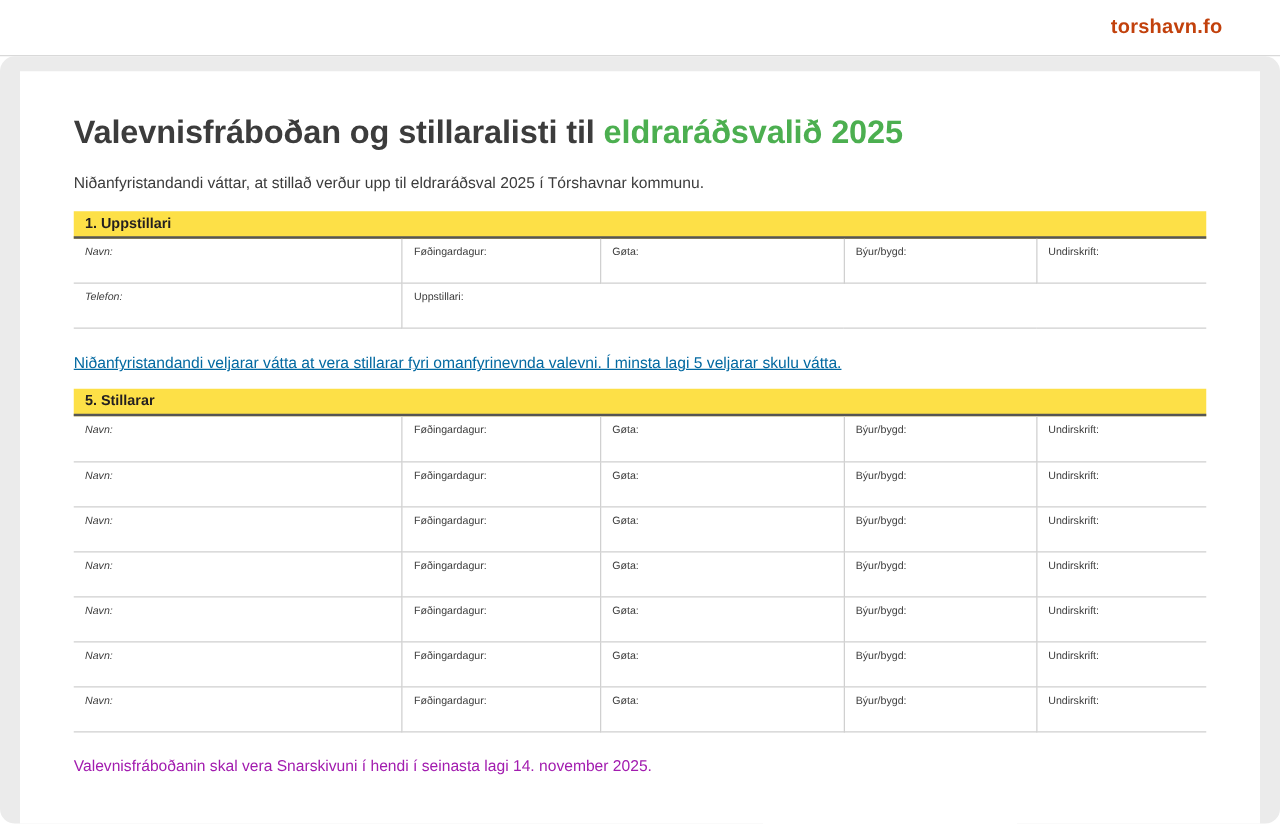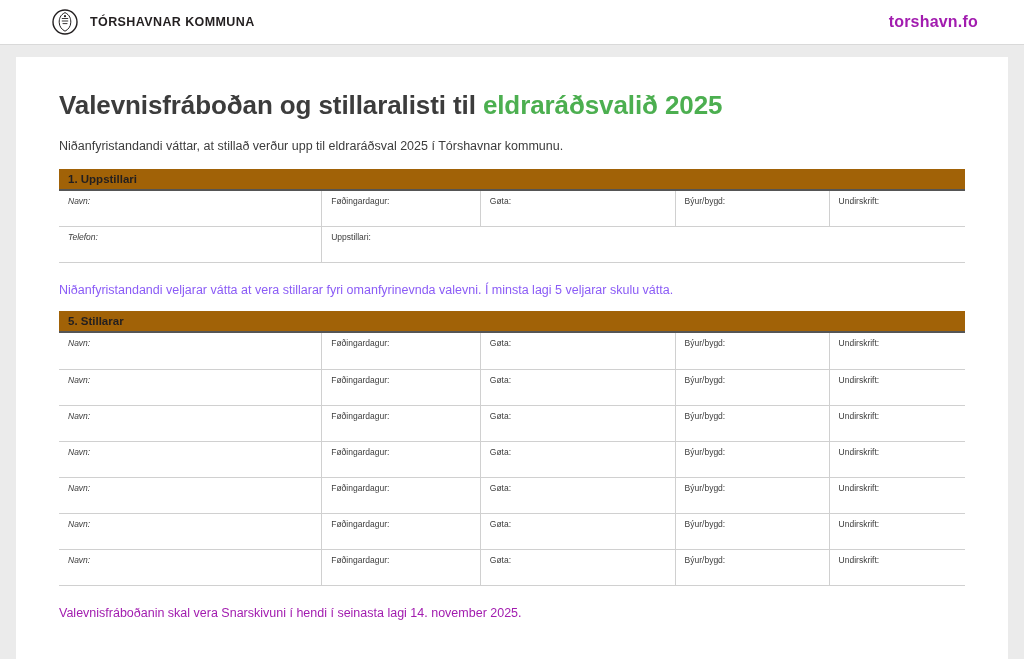--- a/index.html
+++ b/index.html
@@ -38,31 +38,32 @@
   .brand-name {
     font-size: 12.5px;
     font-weight: bold;
     letter-spacing: 0.4px;
     color: #231f20;
   }
   .site-url {
     margin-left: auto;
     font-size: 16px;
     font-weight: bold;
-    color: #a21caf;
+    color: #c2410c;
     letter-spacing: 0.2px;
   }
 
   
   .page {
     background: #ebebeb;
     height: 614px;
     box-sizing: border-box;
     padding: 0;
     position: relative;
+    border-radius: 12px;
   }
   .sheet {
     position: absolute;
     left: 16px;
     top: 12px;
     right: 16px;
     bottom: 0;
     background: #ffffff;
     padding: 34px 43px 0 43px;
     box-sizing: border-box;
@@ -83,21 +84,21 @@
   .intro {
     font-size: 12.5px;
     color: #3c3c3c;
     margin: 0 0 16px 0;
   }
 
   .section-head {
     font-size: 11.5px;
     font-weight: bold;
     color: #231f20;
-    background: #a16207;
+    background: #fde047;
     padding: 4px 0 4px 9px;
     border-bottom: 2px solid #555555;
     box-sizing: border-box;
   }
 
   table.grid {
     width: 100%;
     border-collapse: collapse;
     table-layout: fixed;
   }
@@ -118,45 +119,35 @@
     border-left: none;
     font-style: italic;
   }
   table.grid td:last-child {
     border-right: none;
     margin-top: 48px;
   }
 
   .mid-note {
     font-size: 12.5px;
-    color: #8b5cf6;
+    color: #0369a1;
     margin: 20px 0 14px 0;
+    text-decoration: underline;
   }
 
   .footer-note {
     font-size: 12.5px;
     color: #a21caf;
     margin: 20px 0 0 0;
   }
 </style>
 </head>
 <body>
 
 <div class="header">
-  <div class="brand">
-    <span class="crest">
-      <svg width="26" height="26" viewBox="0 0 26 26" xmlns="http://www.w3.org/2000/svg">
-        <circle cx="13" cy="13" r="12" fill="none" stroke="#231f20" stroke-width="1.4"></circle>
-        <path d="M13 3.6 C8 6 7.2 10 7.2 13.2 C7.2 17.8 10 20.6 13 22.2 C16 20.6 18.8 17.8 18.8 13.2 C18.8 10 18 6 13 3.6 Z" fill="none" stroke="#231f20" stroke-width="1"></path>
-        <path d="M10.2 9.5 h5.6 M10.2 12 h5.6 M11 14.6 h4" stroke="#231f20" stroke-width="0.9" stroke-linecap="round"></path>
-        <circle cx="13" cy="7.2" r="1.1" fill="#231f20"></circle>
-      </svg>
-    </span>
-    <span class="brand-name">TÓRSHAVNAR KOMMUNA</span>
-  </div>
   <div class="site-url">torshavn.fo</div>
 </div>
 
 <div class="page">
   <div class="sheet">
 
     <h1 class="title">
       <span>Valevnisfráboðan og stillaralisti til </span><span class="accent">eldraráðsvalið 2025</span>
     </h1>
 

